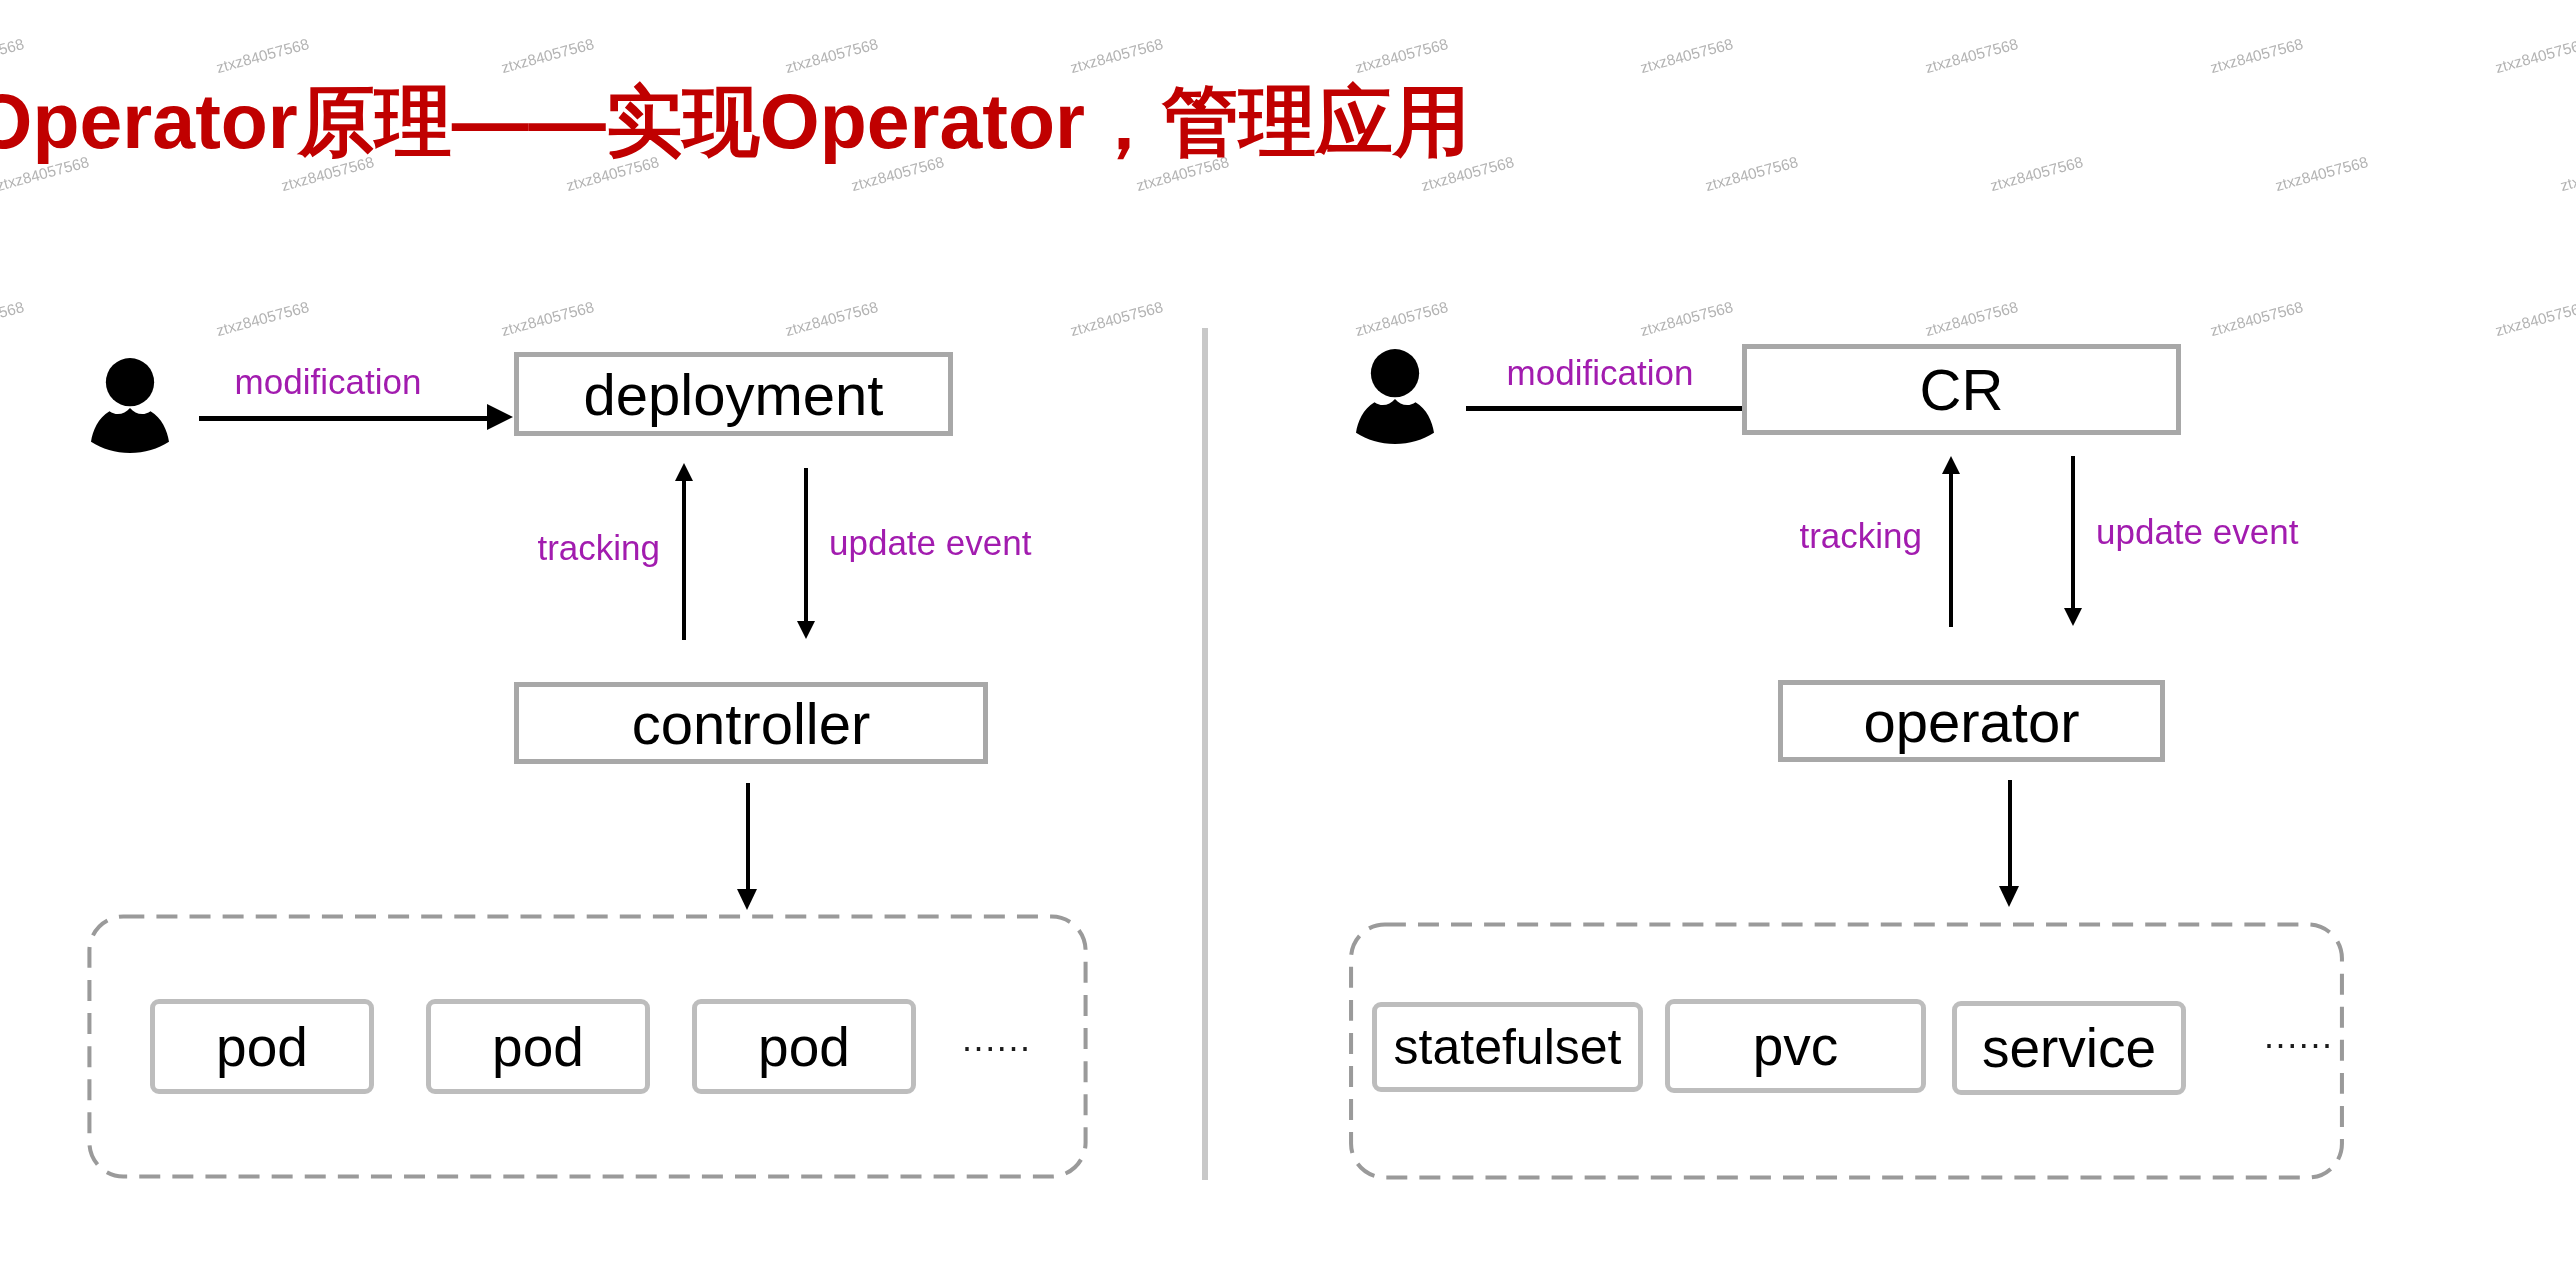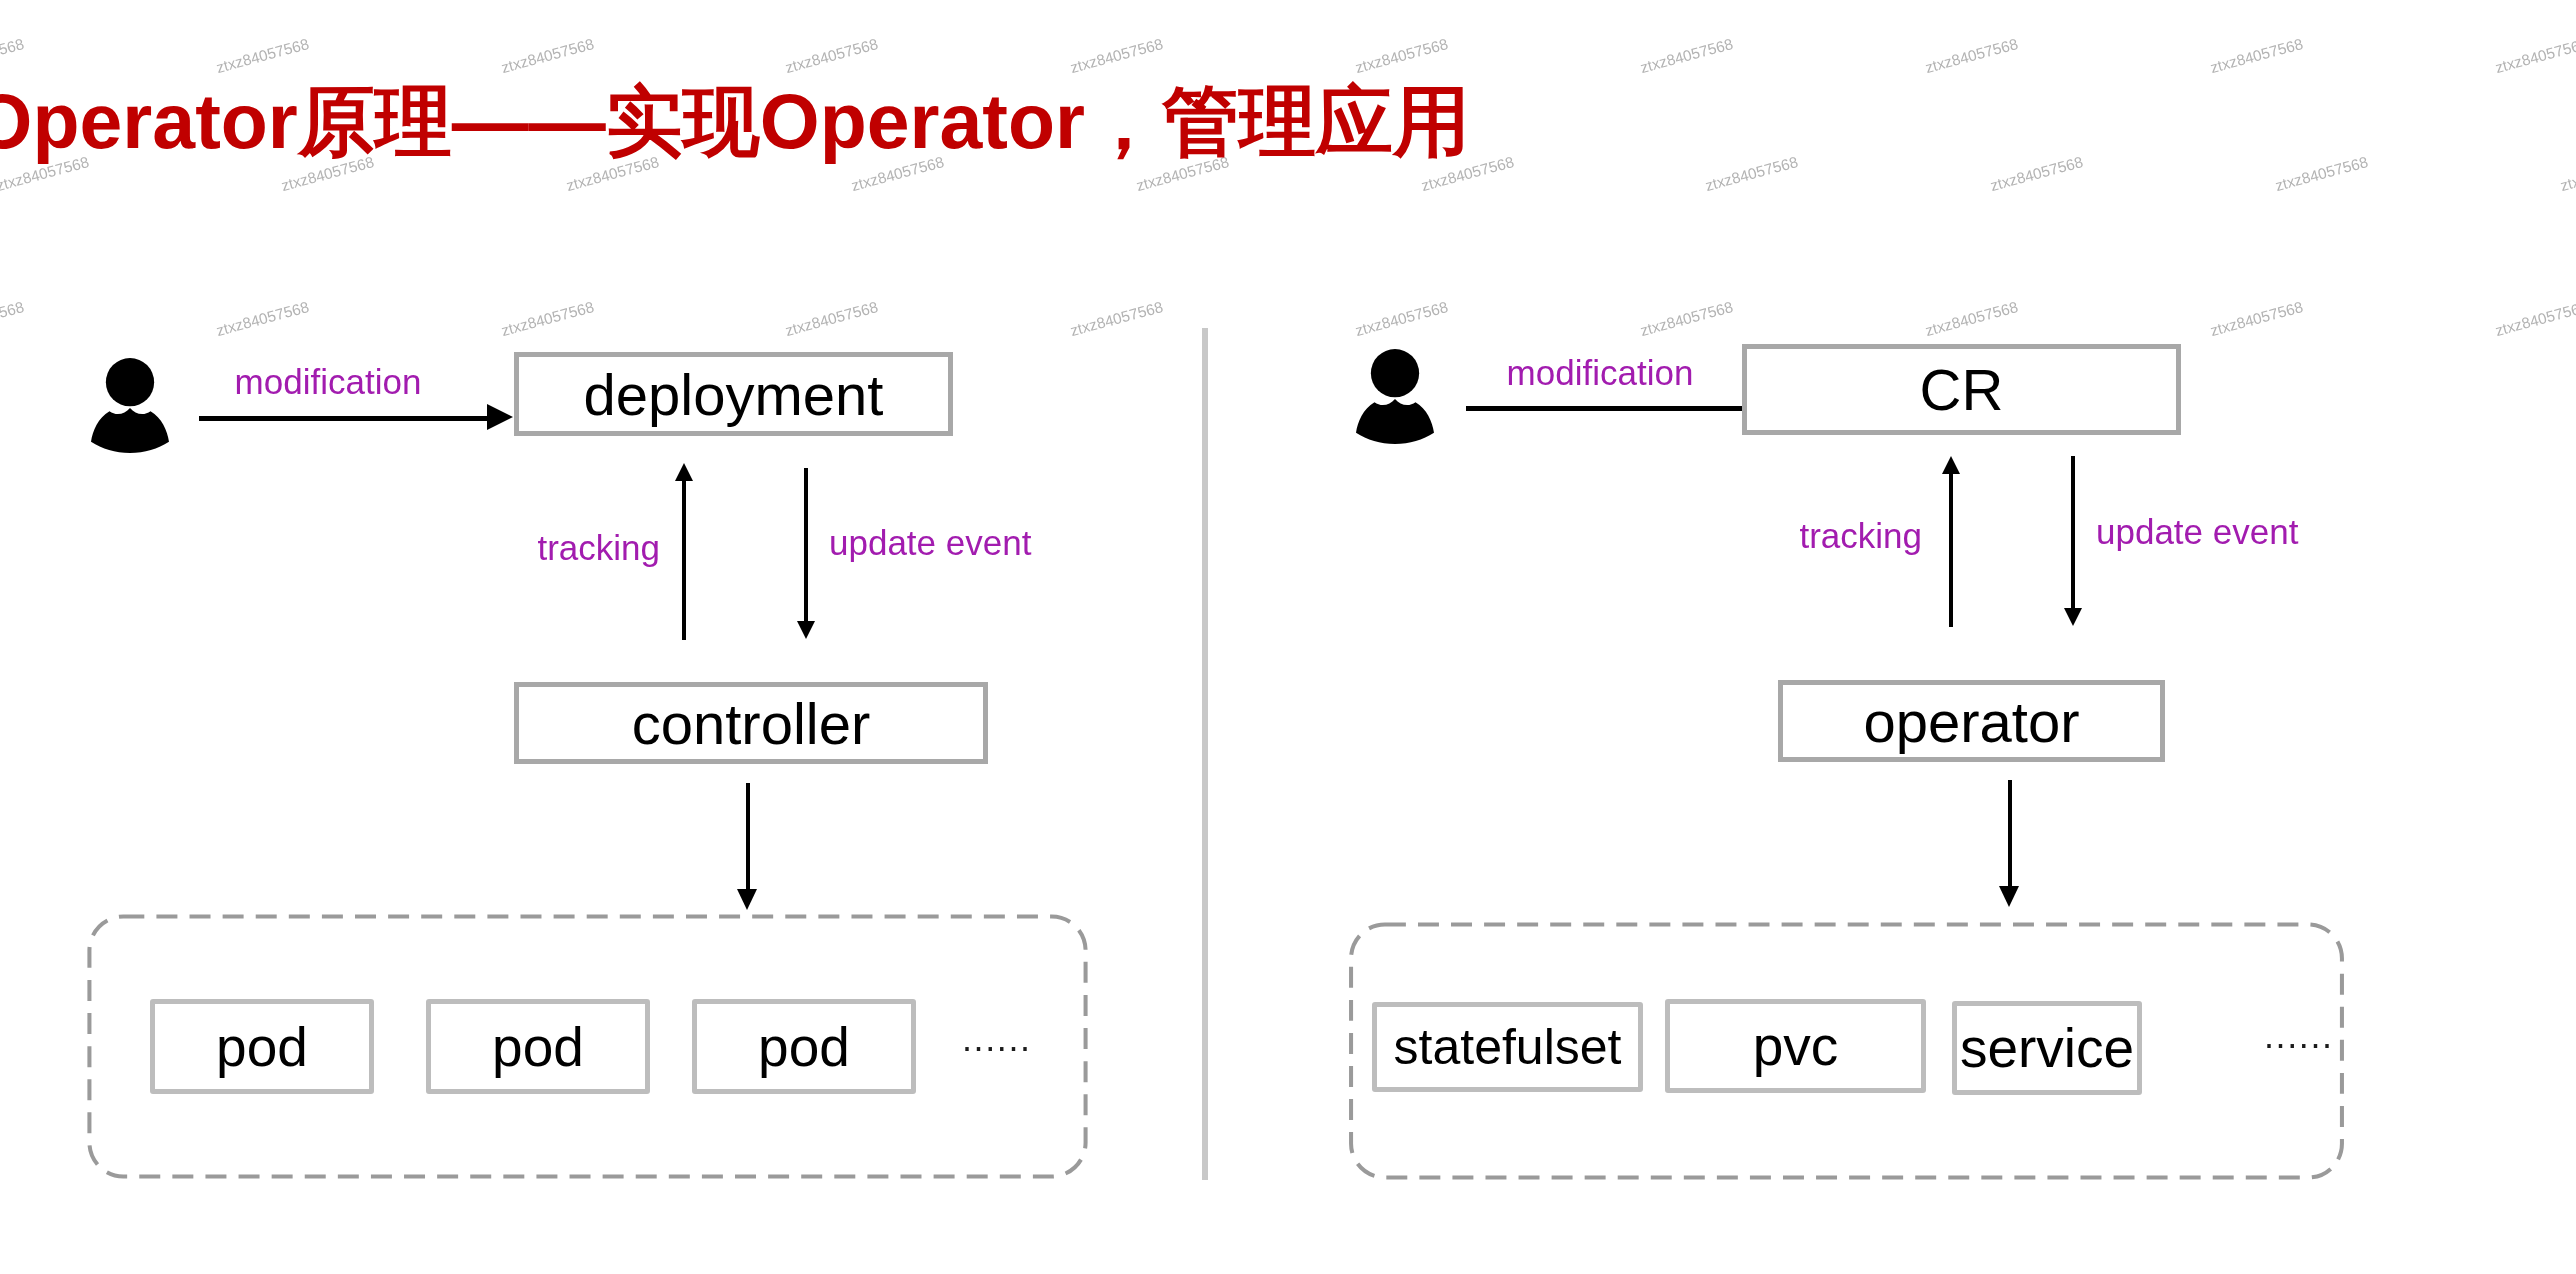--- a/index.html
+++ b/index.html
@@ -22,21 +22,21 @@
   }
   .divider { position: absolute; left: 1202px; top: 328px; width: 5.6px; height: 852px; background: #c8c8c8; }
   .person { position: absolute; }
   .lbl { position: absolute; font-size: 35px; color: #a21caf; white-space: nowrap; }
   .box {
     position: absolute; background: #fff; border: 5.6px solid #a8a8a8;
     display: flex; align-items: center; justify-content: center;
     font-size: 58px; color: #000;
   }
   .item {
-    position: absolute; background: #fff; border: 5.6px solid #bdbdbd; border-radius: 3px;
+    position: absolute; background: #fff; border: 5.6px solid #bdbdbd; border-radius: 9px;
     display: flex; align-items: center; justify-content: center;
     font-size: 55px; color: #000;
   }
   .hline { position: absolute; height: 4.8px; background: #000; }
   .vline { position: absolute; width: 4px; background: #000; }
   .tri { position: absolute; width: 0; height: 0; }
   .tri-right { border-top: 13px solid transparent; border-bottom: 13px solid transparent; border-left: 26px solid #000; }
   .tri-up    { border-left: 9px solid transparent; border-right: 9px solid transparent; border-bottom: 18.6px solid #000; }
   .tri-down  { border-left: 9px solid transparent; border-right: 9px solid transparent; border-top: 18.6px solid #000; }
   .tri-down-big { border-left: 10.5px solid transparent; border-right: 10.5px solid transparent; border-top: 21px solid #000; }
@@ -164,20 +164,20 @@
     <svg class="dash-box" style="left:1348px; top:922px;" width="997" height="258" viewBox="0 0 1235 320">
       <rect x="3" y="3" width="1229" height="314" rx="42" fill="none" stroke="#9a9a9a" stroke-width="5" stroke-dasharray="26 15"></rect>
     </svg>
 
     <div class="item" style="left:1372px; top:1002px; width:271px; height:90px; font-size:50px;">
       <span>statefulset</span>
     </div>
     <div class="item" style="left:1665px; top:999px; width:261px; height:94px;">
       <span>pvc</span>
     </div>
-    <div class="item" style="left:1952px; top:1001px; width:190px; height:94px;">
+    <div class="item" style="left:1952px; top:1001px; width:234px; height:94px;">
       <span>service</span>
     </div>
     <div class="dots" style="left:2264px; top:1015px;">......</div>
   </div>
 
 </div>
 
 
 </body></html>

